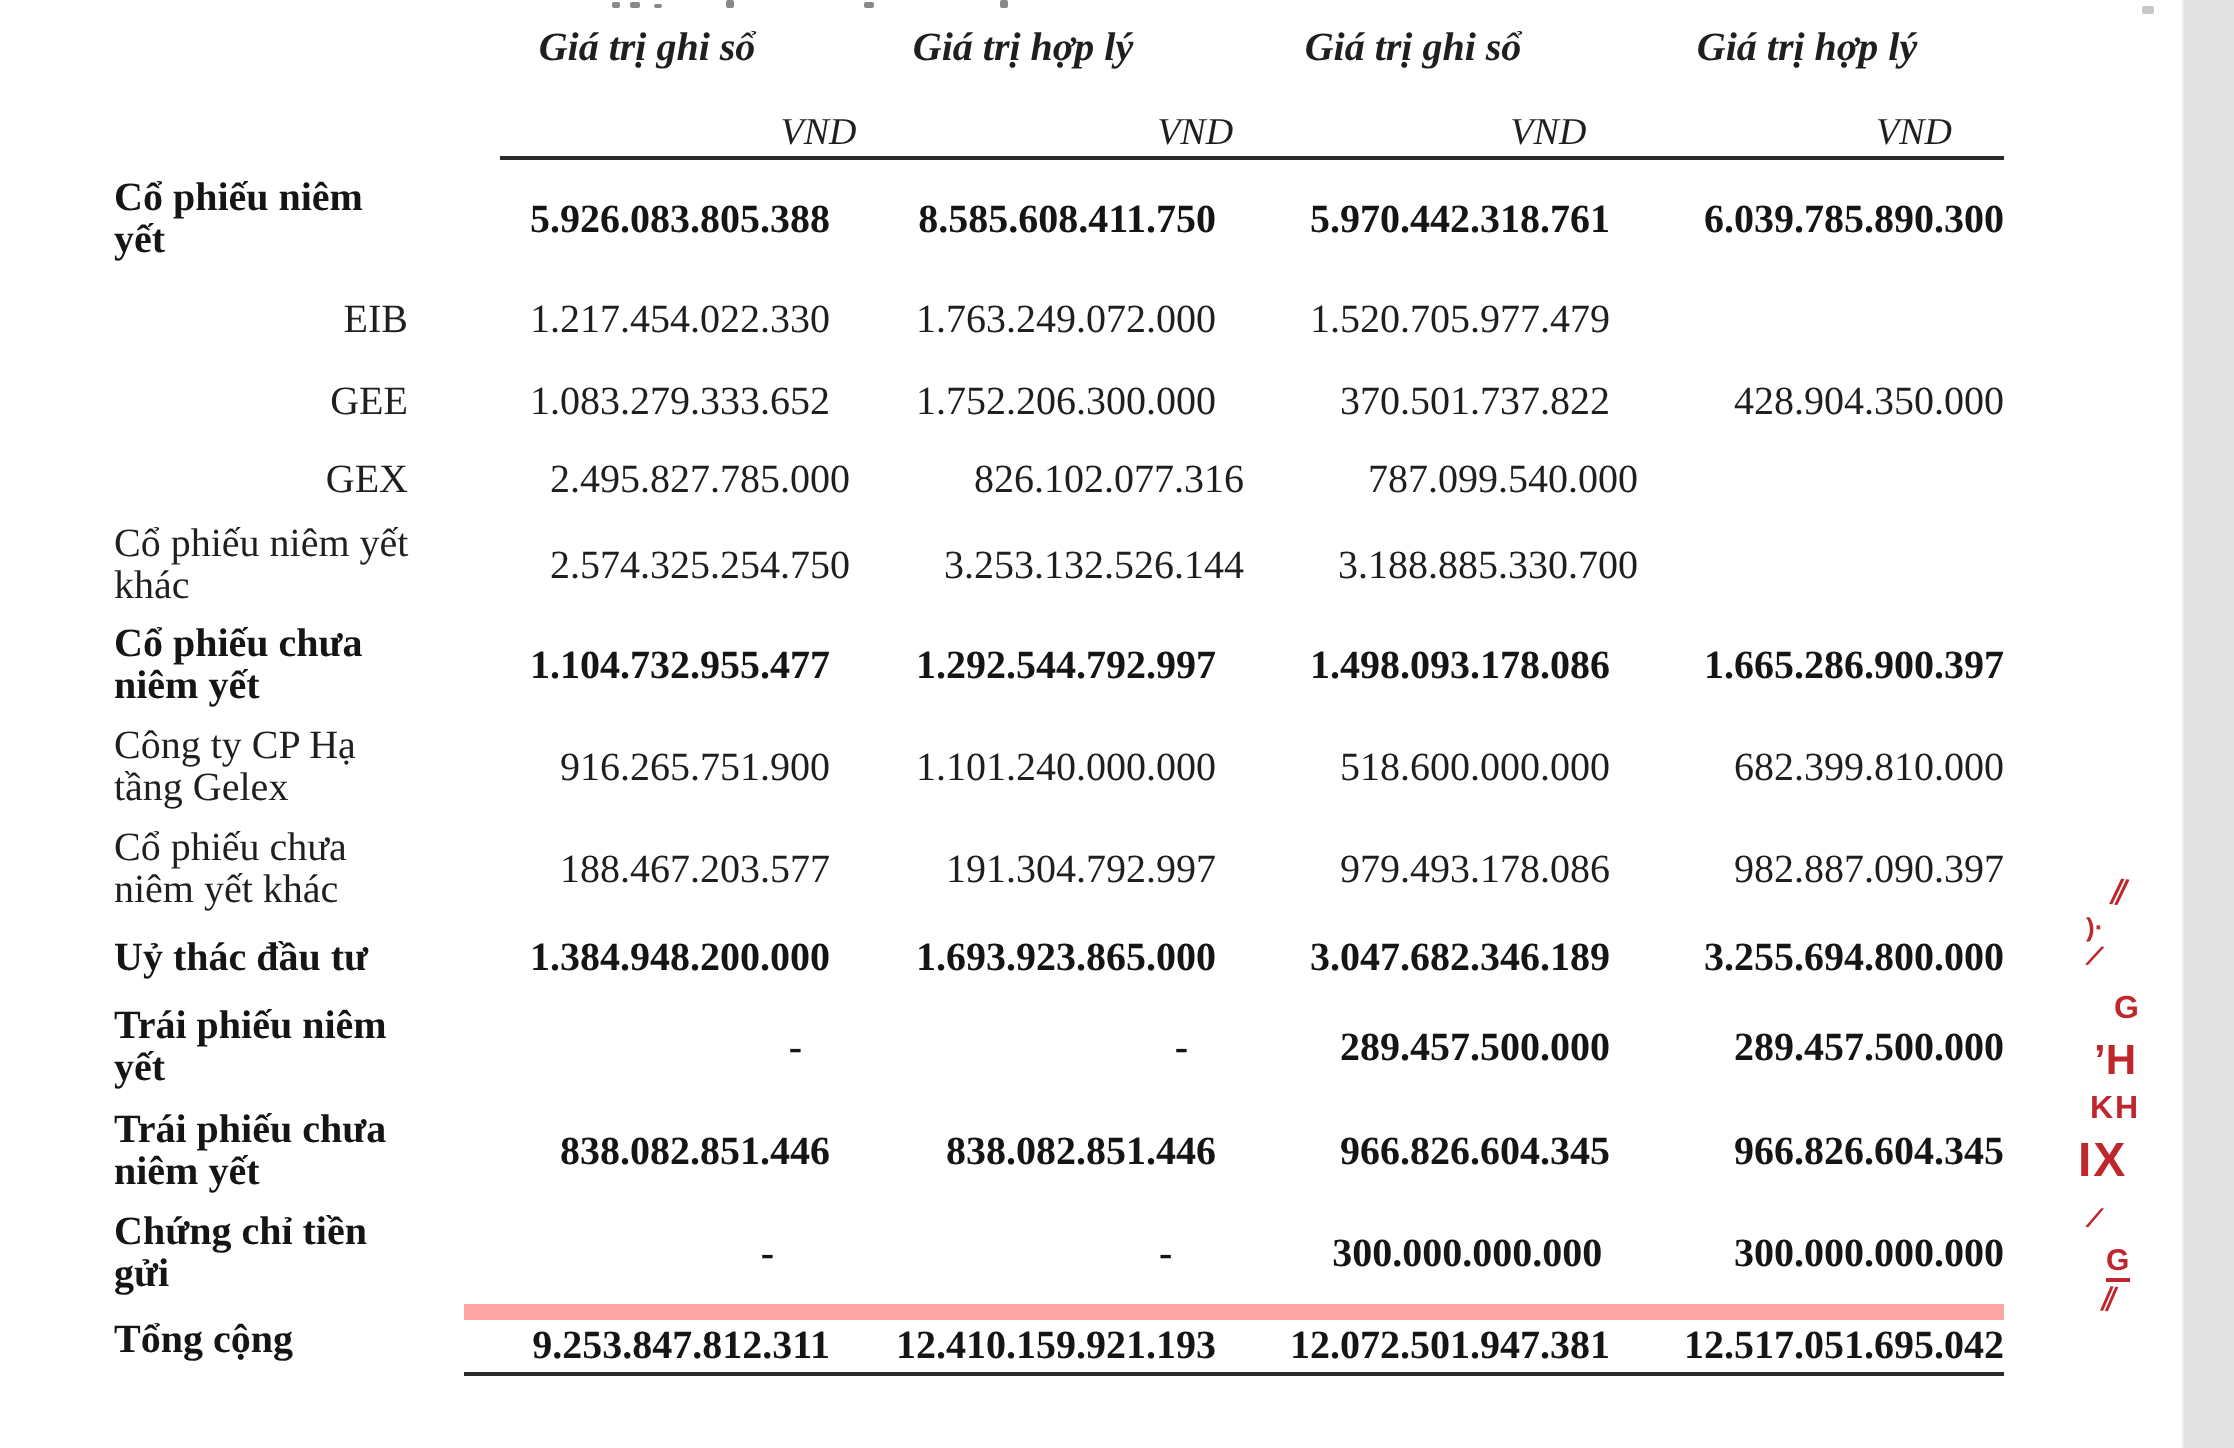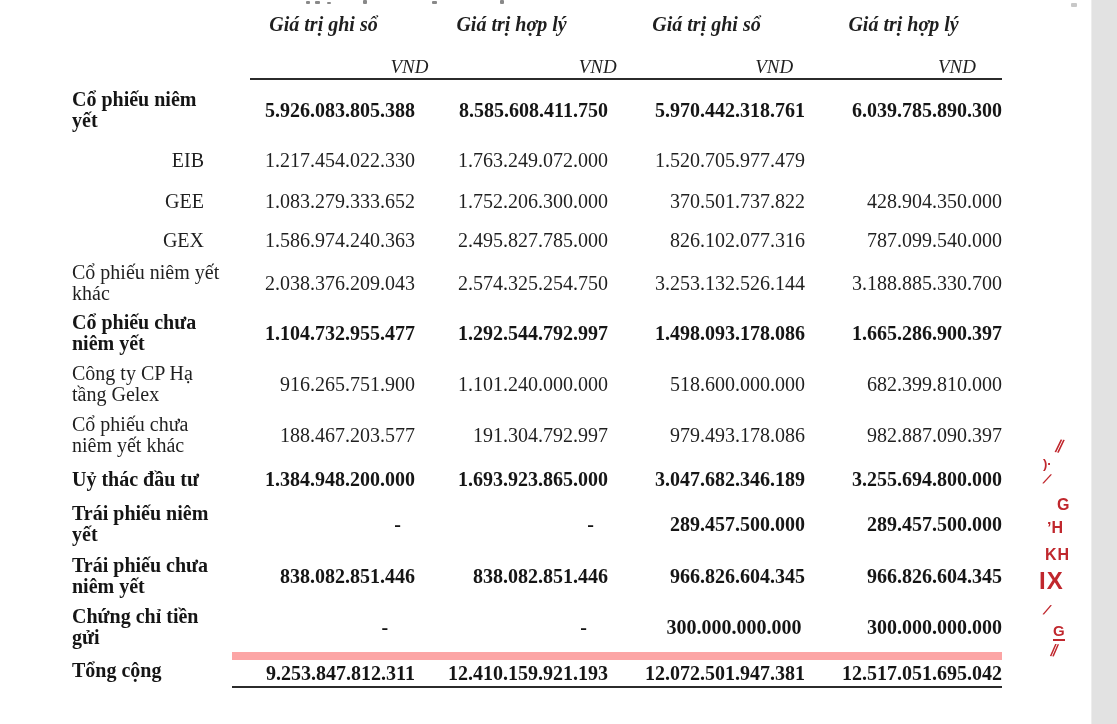--- a/index.html
+++ b/index.html
@@ -8,21 +8,21 @@
     width:1117px;height:724px;
     background:#ffffff;
     overflow:hidden;
     font-family:"Liberation Serif","DejaVu Serif",serif;
     color:#1f1f1f;
   }
   
   .fin-table{position:absolute;left:0;top:0;width:1002px;}
   .row{display:flex;align-items:center;}
   .cell{box-sizing:border-box;}
-  .c-lbl{width:232px;padding-left:72px;font-size:20px;line-height:21px;white-space:pre-line;}
+  .c-lbl{width:232px;padding-left:57px;font-size:20px;line-height:21px;white-space:pre-line;}
   .c1{width:183px;}
   .c2{width:193px;}
   .c3{width:197px;}
   .c4{width:197px;}
   .num{font-size:20px;text-align:right;}
   .dash{padding-right:14px;}
   .bold .c-lbl,.bold .num{font-weight:bold;color:#151515;}
   .ticker{padding-left:0;padding-right:28px;text-align:right;white-space:nowrap;}
 
   
@@ -44,21 +44,21 @@
   
   .edge-strip{position:absolute;top:0;right:0;width:25px;height:724px;background:#e2e2e2;border-left:1px solid #ededed;}
 
   
   .red-marks{position:absolute;left:1035px;top:430px;width:56px;height:238px;overflow:hidden;color:#c0272d;font-family:"Liberation Sans","DejaVu Sans",sans-serif;}
   .rm{position:absolute;line-height:1;}
   .rm0{left:21px;top:8px;font-size:17px;font-weight:bold;transform:rotate(8deg);}
   .rm1{left:8px;top:27px;font-size:13px;font-weight:bold;}
   .rm2{left:11px;top:41px;font-size:15px;font-weight:bold;transform:rotate(10deg);}
   .rm3{left:22px;top:67px;font-size:16px;font-weight:bold;}
-  .rm4{left:12px;top:90px;font-size:16px;font-weight:bold;}
+  .rm4{left:12px;top:90px;font-size:21px;font-weight:bold;}
   .rm5{left:10px;top:117px;font-size:16px;font-weight:bold;letter-spacing:1px;}
   .rm6{left:4px;top:139px;font-size:24px;font-weight:bold;letter-spacing:1px;}
   .rm7{left:11px;top:172px;font-size:15px;font-weight:bold;transform:rotate(8deg);}
   .rm8{left:18px;top:193px;font-size:15px;font-weight:bold;border-bottom:2px solid #c0272d;padding-bottom:1px;}
   .rm9{left:16px;top:213px;font-size:16px;font-weight:bold;transform:rotate(6deg);}
 
   
   .speck{position:absolute;background:#4a4a4a;opacity:.65;border-radius:1px;}
   .sp-a{left:306px;top:1px;width:4px;height:3px;}
   .sp-b{left:315px;top:1px;width:5px;height:3px;}
@@ -110,30 +110,28 @@
     <div class="row r2">
       <div class="cell c-lbl ticker">GEE</div>
       <div class="cell c1 num">1.083.279.333.652</div>
       <div class="cell c2 num">1.752.206.300.000</div>
       <div class="cell c3 num">370.501.737.822</div>
       <div class="cell c4 num">428.904.350.000</div>
     </div>
 
     <div class="row r3">
       <div class="cell c-lbl ticker">GEX</div>
-      <div class="cell c1 num">1.586.974.240.363</div>
       <div class="cell c2 num">2.495.827.785.000</div>
       <div class="cell c3 num">826.102.077.316</div>
       <div class="cell c4 num">787.099.540.000</div>
     </div>
 
     <div class="row r4">
       <div class="cell c-lbl">Cổ phiếu niêm yết
 khác</div>
-      <div class="cell c1 num">2.038.376.209.043</div>
       <div class="cell c2 num">2.574.325.254.750</div>
       <div class="cell c3 num">3.253.132.526.144</div>
       <div class="cell c4 num">3.188.885.330.700</div>
     </div>
 
     <div class="row r5 bold">
       <div class="cell c-lbl">Cổ phiếu chưa
 niêm yết</div>
       <div class="cell c1 num">1.104.732.955.477</div>
       <div class="cell c2 num">1.292.544.792.997</div>

